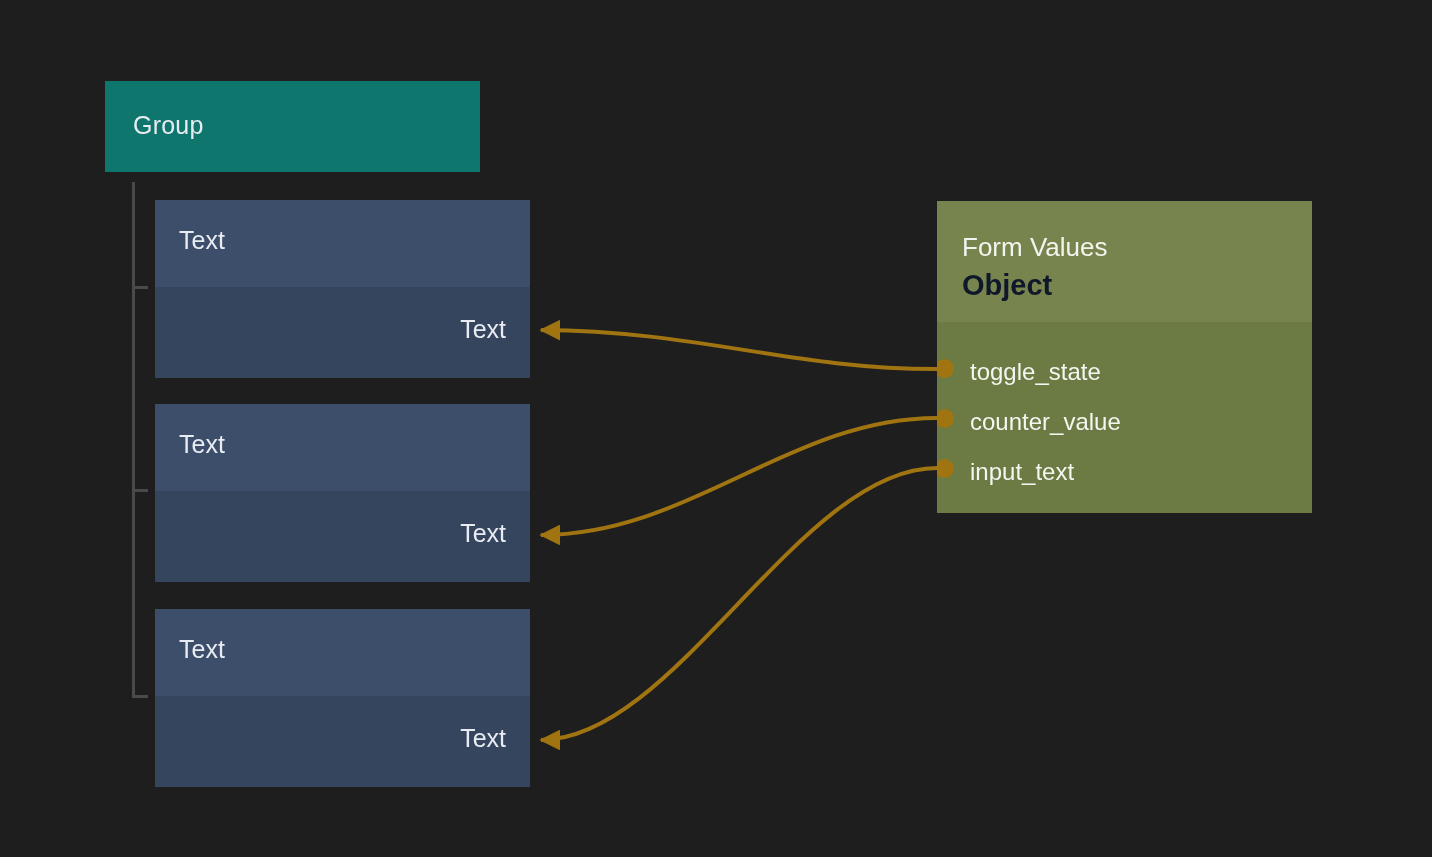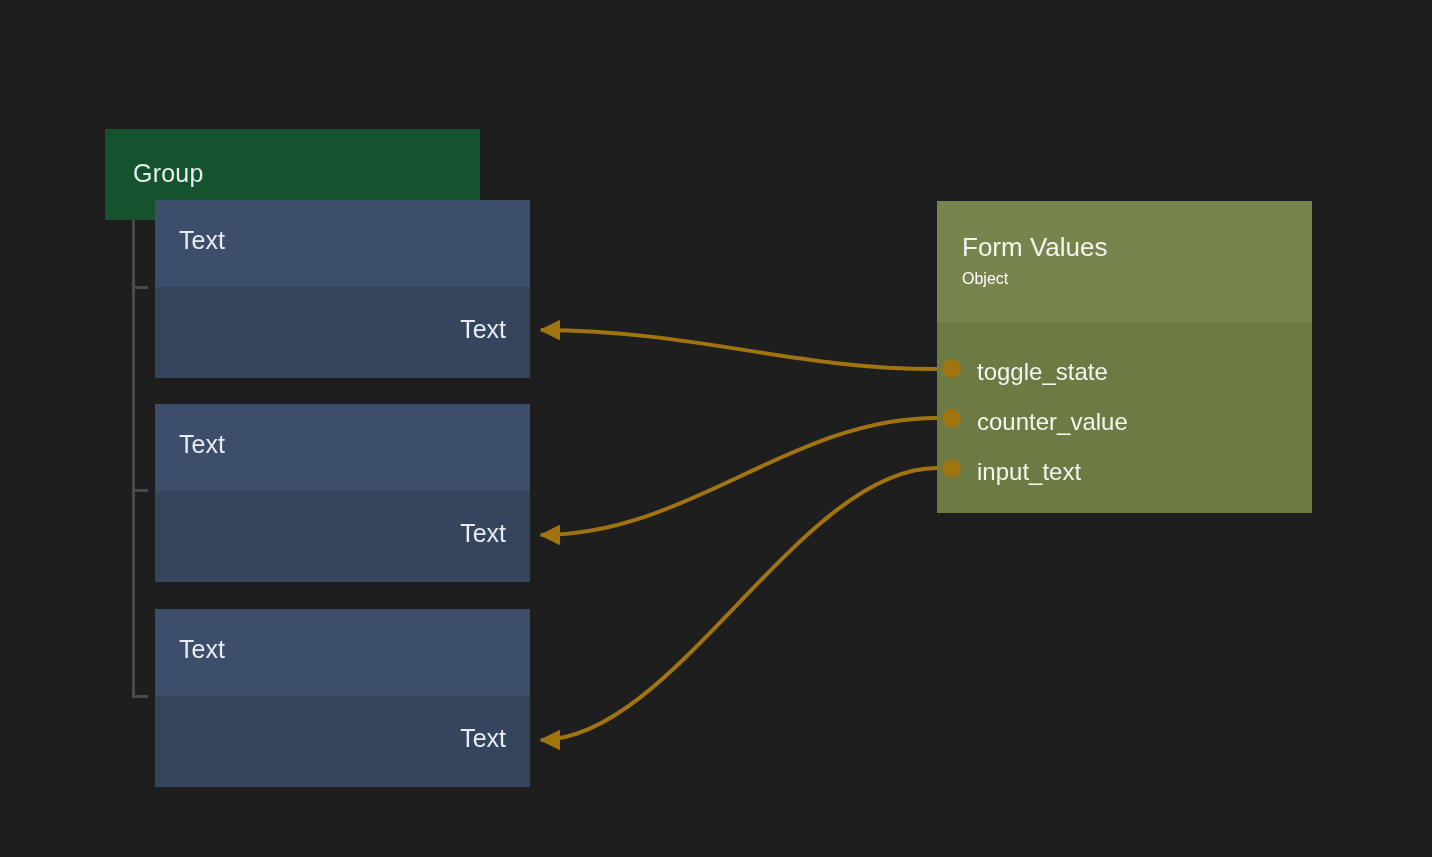--- a/index.html
+++ b/index.html
@@ -36,22 +36,21 @@
     box-sizing: border-box;
     width: 100%;
   }
   .node-body {
     box-sizing: border-box;
     width: 100%;
   }
 
   
   .group-node {
-    background: #14532d;
-    margin-top: 48px;
+    background: #0f766e;
   }
   .group-title {
     color: #e8ecf2;
     font-size: 25px;
     line-height: 1;
     padding: 0;
     position: absolute;
     left: 28px;
     top: 32px;
     letter-spacing: 0.2px;
@@ -101,27 +100,28 @@
     left: 25px;
     top: 33px;
     color: #f2f4ee;
     font-size: 26px;
     line-height: 1;
   }
   .object-node .obj-subtitle {
     position: absolute;
     left: 25px;
     top: 70px;
-    color: #ffffff;
-    font-size: 16px;
-    line-height: 1;
+    color: #0f172a;
+    font-size: 29px;
+    line-height: 1;
+    font-weight: bold;
   }
   .field-row {
     position: absolute;
-    left: 15px;
+    left: 8px;
     width: 100%;
     height: 34px;
   }
   .field-label {
     position: absolute;
     left: 25px;
     top: 2px;
     color: #f4f6f0;
     font-size: 24px;
     line-height: 1;

